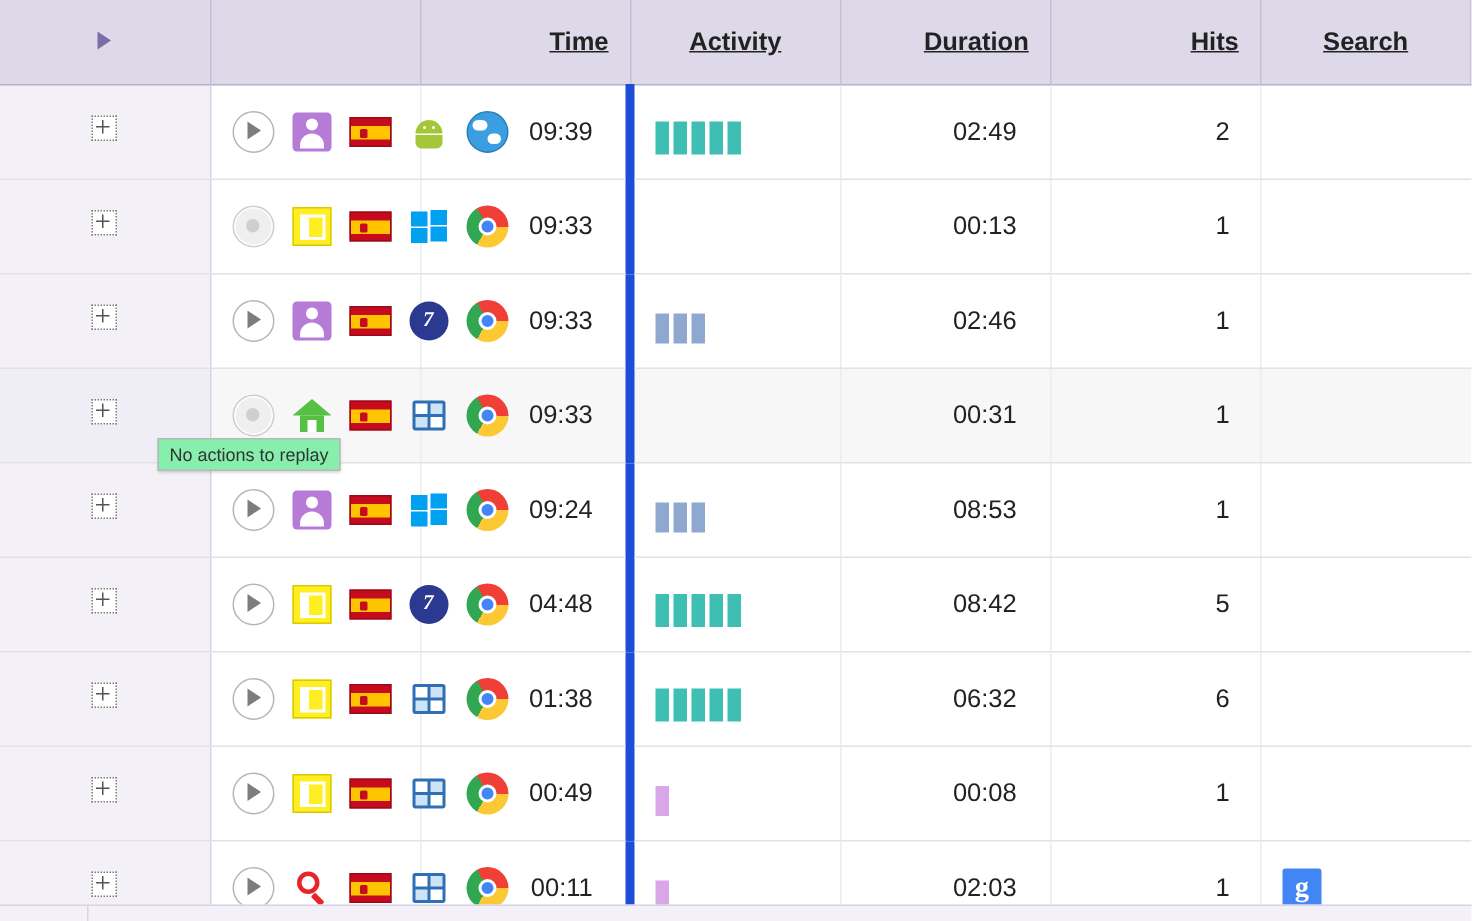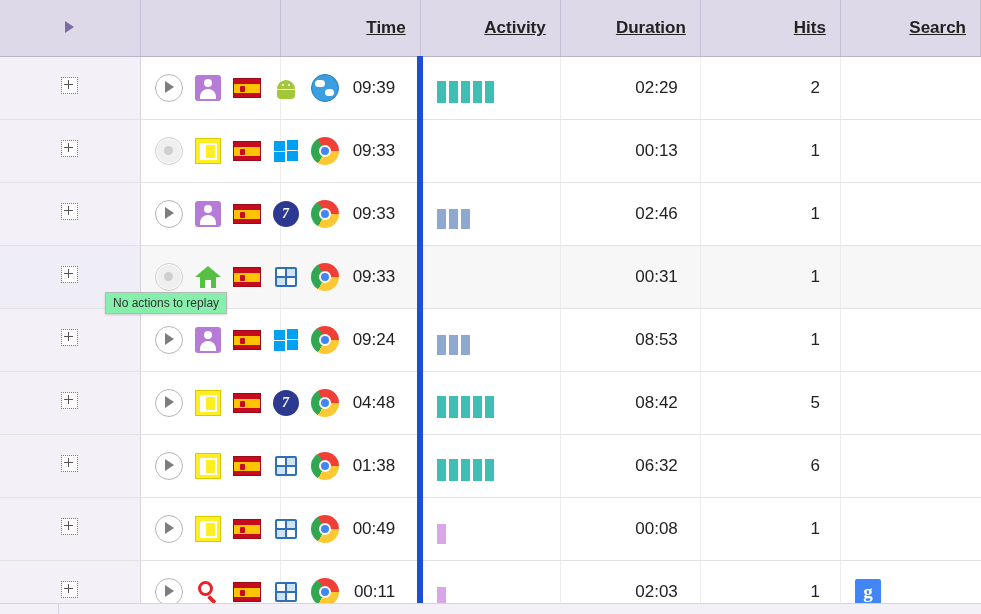--- a/index.html
+++ b/index.html
@@ -39,21 +39,21 @@
   }
   .grid thead th.icons-col {
     border-right: 1px solid #c6c0d6;
   }
   .hdr-link {
     text-decoration: underline;
     cursor: pointer;
     color: #222;
   }
   .th-right { text-align: right; margin-left: 28px; }
-  .th-left  { text-align: right; }
+  .th-left  { text-align: center; }
 
   .play-triangle {
     display: inline-block;
     width: 0; height: 0;
     border-left: 9px solid #7b6ea6;
     border-top: 6px solid transparent;
     border-bottom: 6px solid transparent;
   }
 
   
@@ -439,21 +439,21 @@
         <td class="col-time muted">09:39</td>
         <td class="col-activity">
           <div class="bars">
             <span style="height: 22px;"></span>
             <span style="height: 22px;"></span>
             <span style="height: 22px;"></span>
             <span style="height: 22px;"></span>
             <span style="height: 22px;"></span>
           </div>
         </td>
-        <td class="col-duration muted">02:29</td>
+        <td class="col-duration muted">02:49</td>
         <td class="col-hits muted">2</td>
         <td class="col-search"></td>
       </tr>
       <tr>
         <td class="expander-col"><span class="expander"></span></td>
         <td class="icons-cell"><span class="ic play-btn disabled"><span class="dot"></span></span><span class="ic ico-window"><span class="inner"></span></span><span class="ic ico-flag"><span class="band"></span><span class="crest"></span></span><span class="ic ico-win8"><i class="a"></i><i class="b"></i><i class="c"></i><i class="d"></i></span><span class="ic ico-chrome"><span class="outer"></span><span class="inner"></span></span></td>
         <td class="col-time">09:33</td>
         <td class="col-activity"></td>
         <td class="col-duration">00:13</td>
         <td class="col-hits">1</td>

